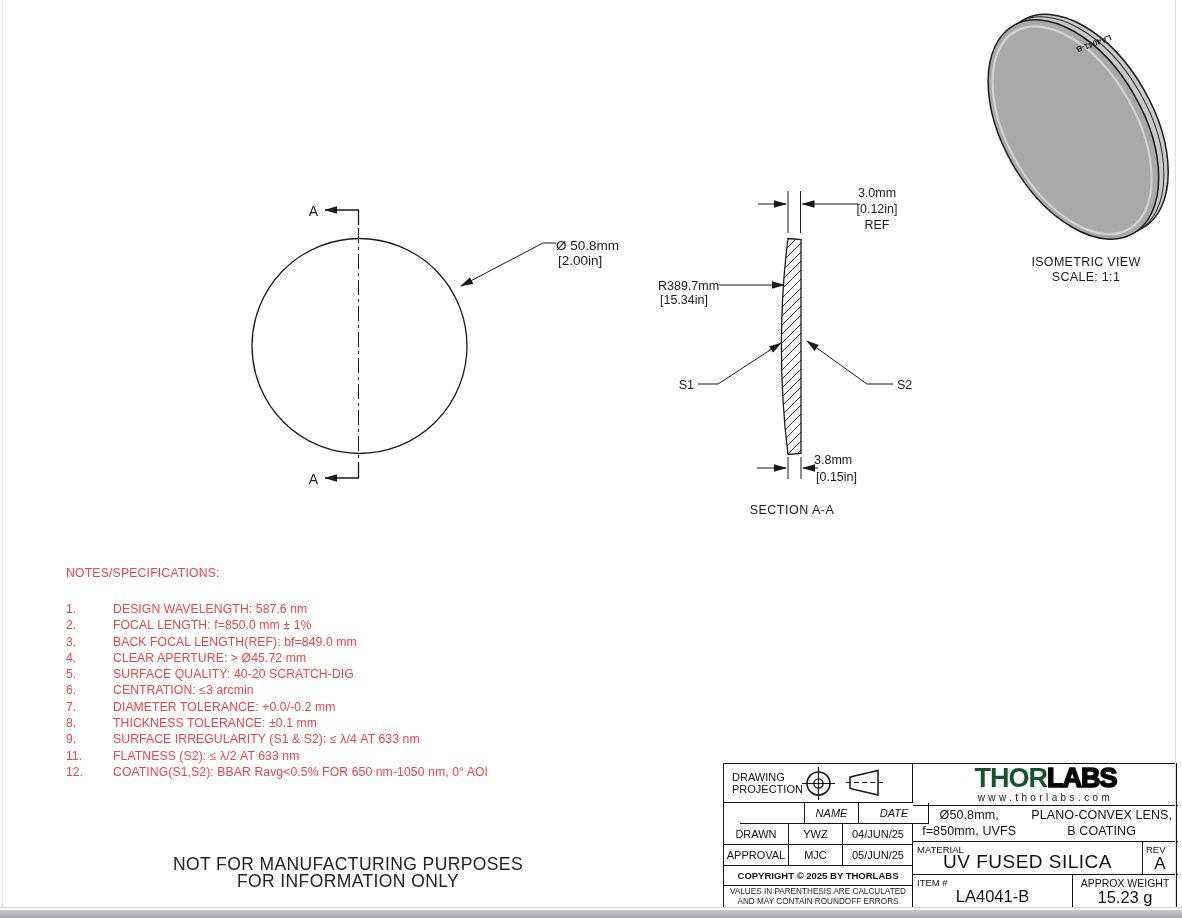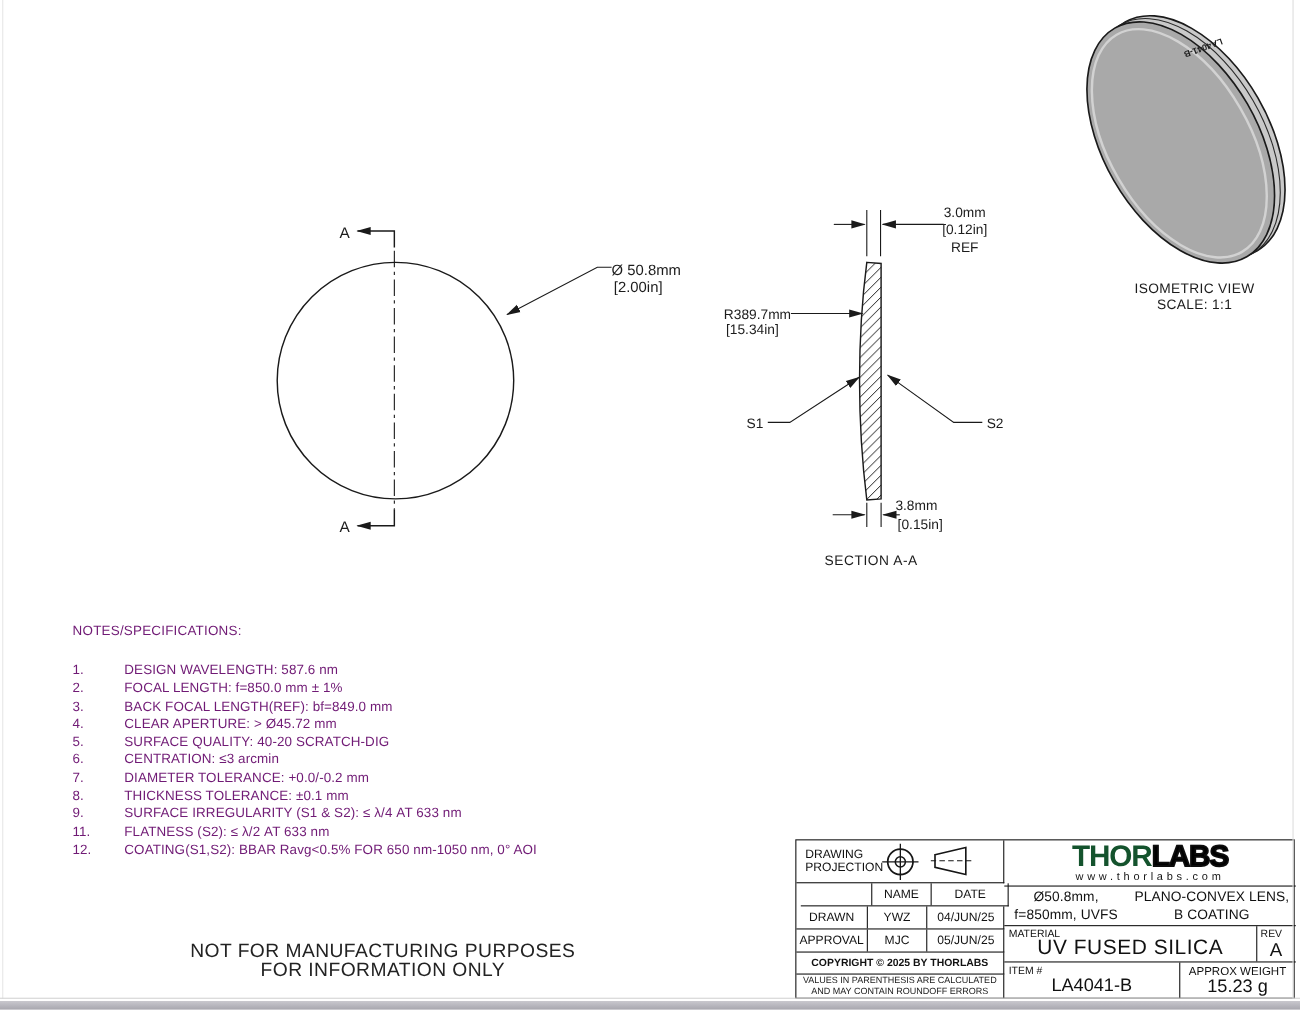--- a/index.html
+++ b/index.html
@@ -13,21 +13,21 @@
   .bottom-line { position:absolute; left:0; top:907px; width:1182px; height:1px; background:#d4d4d4; }
   .bottom-bar  { position:absolute; left:0; top:910px; width:1182px; height:8px;
                  background:linear-gradient(#c9c8ce, #a7a6ae); }
 
   svg.drawing { position:absolute; left:0; top:0; width:1182px; height:918px; }
   svg.drawing text { font-family:"Liberation Sans", sans-serif; fill:#1c1c1c; }
   .ln { stroke:#1a1a1a; stroke-width:1.3; fill:none; }
   .thin { stroke:#1a1a1a; stroke-width:1; fill:none; }
 
   
-  .notes { position:absolute; left:66px; top:566px; width:480px; font-size:12.2px; color:#701a75; }
+  .notes { position:absolute; left:66px; top:566px; width:480px; font-size:12.2px; color:#ef4444; }
   .notes-header { margin-bottom:21px; letter-spacing:0.2px; }
   .note-row { display:flex; line-height:16.3px; }
   .note-num { width:47px; flex:0 0 47px; }
   .note-text { flex:1; letter-spacing:0.1px; }
 
   
   .watermark { position:absolute; left:98px; top:856px; width:500px; text-align:center;
                font-size:17.5px; color:#232323; line-height:16.5px; letter-spacing:0.4px; }
 
   
@@ -35,21 +35,21 @@
             border:1.5px solid #161616; font-size:11px; color:#111; }
   .tb-abs { position:absolute; }
   .bdr-b { border-bottom:1px solid #161616; }
   .bdr-r { border-right:1px solid #161616; }
   .cell-c { display:flex; align-items:center; justify-content:center; text-align:center; }
 
   .proj-row { left:0; top:0; width:189px; height:39px; display:flex; align-items:center; }
   .proj-label { padding-left:8px; width:74px; font-size:11px; line-height:12.5px; }
   .proj-icons { display:flex; align-items:center; gap:9px; margin-left:2px; }
 
-  .hdr-row  { left:4px; top:39px;  width:189px; height:21px; }
+  .hdr-row  { left:16px; top:39px;  width:189px; height:21px;font-style:italic; }
   .drawn-row{ left:0; top:60px;  width:189px; height:21px; }
   .appr-row { left:0; top:81px;  width:189px; height:21px; }
   .col-a { position:absolute; left:0;   top:0; width:65px; height:100%; }
   .col-b { position:absolute; left:65px; top:0; width:54px; height:100%; }
   .col-c { position:absolute; left:119px;top:0; width:70px; height:100%; }
   .copy-row { left:0; top:102px; width:189px; height:20px; font-size:9.5px; font-weight:bold; }
   .vals-row { left:0; top:122px; width:189px; height:21.5px; font-size:8.2px; line-height:9.5px;
               flex-direction:column; color:#222; }
   .logo-row { left:189px; top:0; width:265px; height:42px; display:flex; flex-direction:column;
               align-items:center; justify-content:center; }

